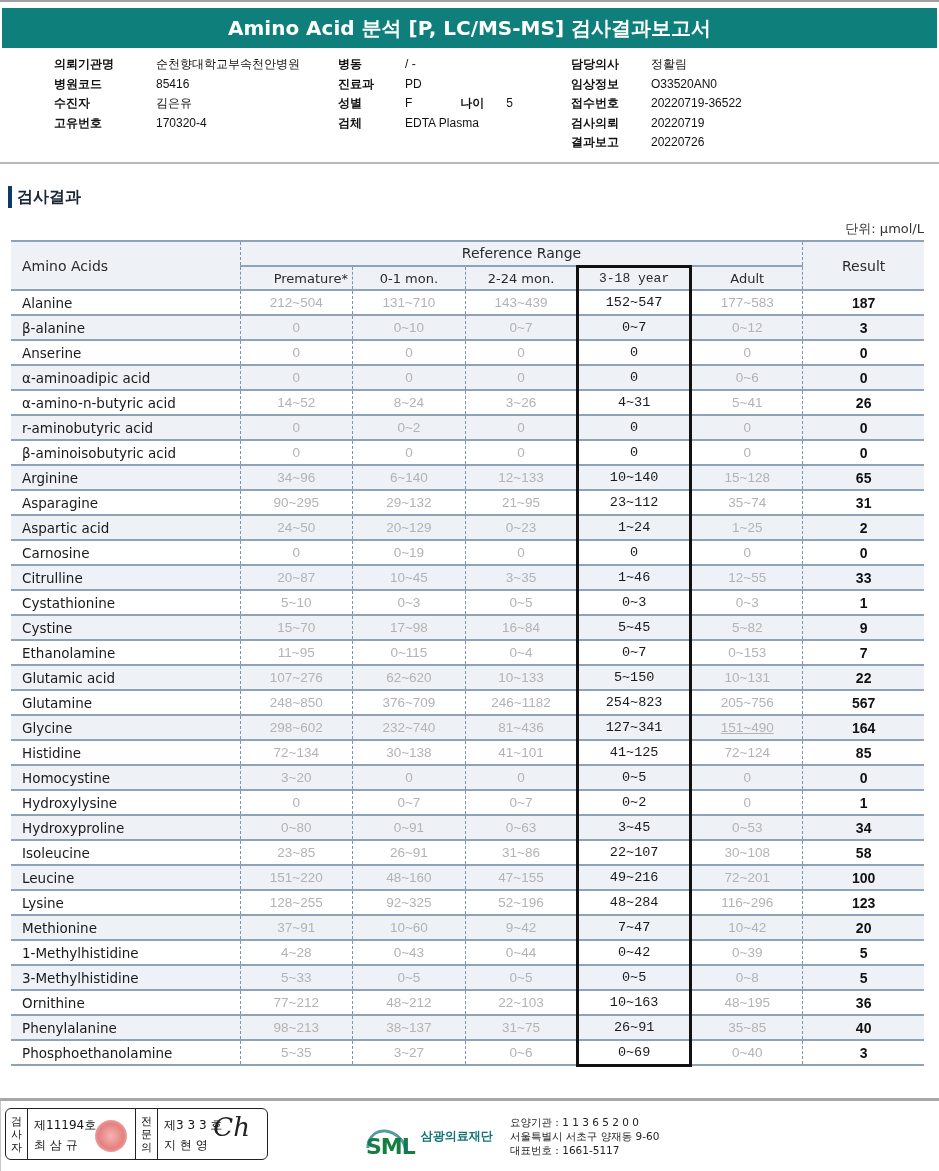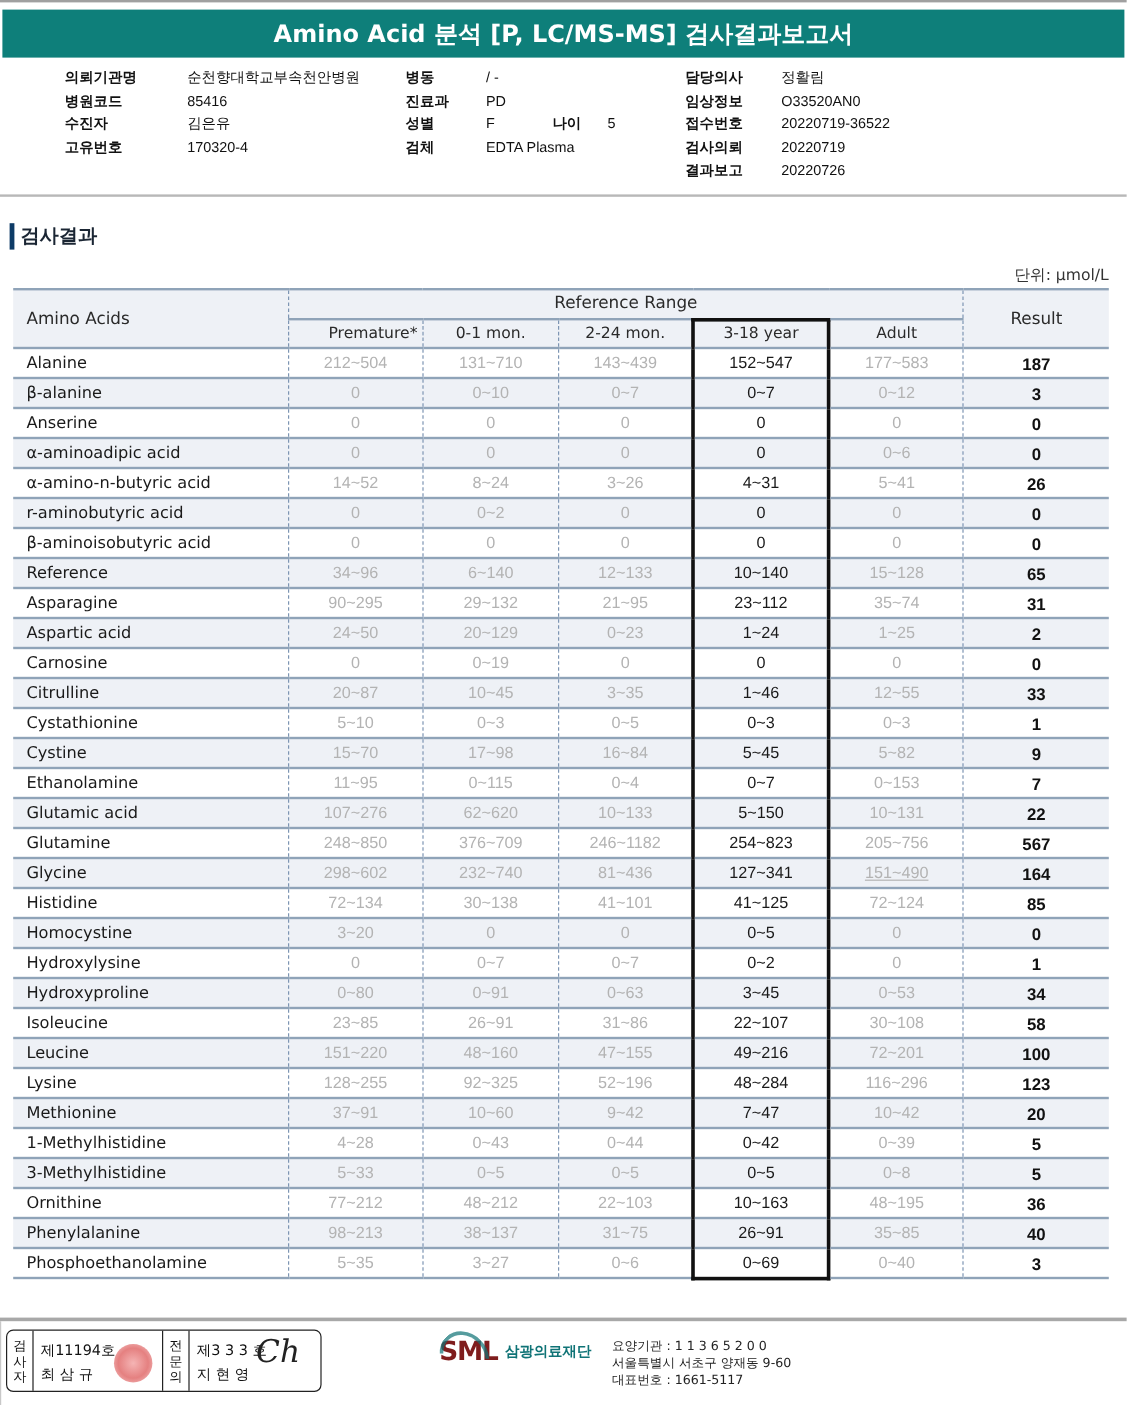--- a/index.html
+++ b/index.html
@@ -40,42 +40,42 @@
   table.results tbody tr td { border-top: 2px solid #8fa3b8; }
   table.results tbody tr:last-child td { border-bottom: 2px solid #8fa3b8; }
   table.results tbody tr:nth-child(even) td { background: #eef1f6; }
   table.results tbody tr:nth-child(odd) td { background: #ffffff; }
   .col-name { width: 229px; text-align: left; padding-left: 11px !important; color: #1a1a1a; font-size: 13.5px !important; }
   .col-ref { text-align: center; color: #b3b3b3; font-family: "Liberation Sans", sans-serif; font-size: 13.5px !important; }
   .col-hi { text-align: center; color: #1a1a1a; font-family: "Liberation Sans", sans-serif; font-size: 13.5px !important; }
   .col-res { text-align: center; font-weight: bold !important; color: #111; width: 121px; font-family: "Liberation Sans", sans-serif; font-size: 14px !important; }
   .dv { border-left: 1px dashed #7d95b3; }
   .hl-l { border-left: 3px solid #111 !important; }
-  .hl-r { border-right: 3px solid #111 !important; }
+  .hl-r { border-right: 3px solid #111 !important; font-family: Liberation Mono, monospace; }
   .hl-top { border-top: 3px solid #111 !important; }
   .hl-bot { border-bottom: 3px solid #111 !important; }
   th.hdr-name { text-align: left; padding-left: 11px !important; font-size: 14px !important; }
   th.hdr-res { font-size: 14px !important; }
   th.hdr-ref { font-size: 14px !important; }
 
   .footer-rule { position: absolute; left: 0; top: 1098px; width: 939px; height: 3px; background: #a8a8a8; }
   .footer-left-line { position: absolute; left: 0; top: 1101px; width: 1px; height: 70px; background: #c8c8c8; }
 
   .sign-box { position: absolute; left: 5px; top: 1108px; width: 263px; height: 52px; border: 1.5px solid #222;
     border-radius: 6px; display: flex; font-family: "DejaVu Sans", sans-serif; }
   .sign-box .vert { width: 22px; border-right: 1px solid #222; font-size: 11px; line-height: 13px;
     display: flex; flex-direction: column; align-items: center; justify-content: center; }
   .sign-box .cell { width: 108px; border-right: 1px solid #222; position: relative; padding: 6px 0 0 6px; font-size: 12px; line-height: 20px; }
   .sign-box .cell:last-child { border-right: none; }
   .stamp { position: absolute; right: 8px; top: 11px; width: 32px; height: 32px; border-radius: 50%;
     background: radial-gradient(circle, #f3a7a7 0%, #e06a6a 55%, #f5c5c5 100%); opacity: 0.85; }
   .signature { position: absolute; right: 16px; top: 8px; font-family: "DejaVu Serif", serif; font-style: italic; font-size: 26px; color: #222; }
 
   .logo { position: absolute; left: 366px; top: 1114px; display: flex; align-items: center; }
-  .logo .sml { font-family: "DejaVu Sans", sans-serif; font-weight: bold; color: #7f1d1d; font-size: 22px; letter-spacing: -1px; position: relative; }
+  .logo .sml { font-family: "DejaVu Sans", sans-serif; font-weight: bold; color: #15803d; font-size: 22px; letter-spacing: -1px; position: relative; margin-top: 20px; }
   .logo .arc { position: absolute; left: 2px; top: -6px; width: 38px; height: 44px; border: 3px solid #0f7376; border-radius: 50%;
     border-left-color: transparent; border-bottom-color: transparent; transform: rotate(-45deg); opacity: 0.7; }
   .logo .org { font-size: 12px; font-weight: bold; color: #0f7376; margin-left: 6px; }
   .footer-info { position: absolute; left: 510px; top: 1115px; font-size: 10.5px; line-height: 14px; color: #222; }
 </style>
 </head>
 <body>
 
 <div class="top-rule"></div>
 <div class="title-bar">Amino Acid 분석 [P, LC/MS-MS] 검사결과보고서</div>
@@ -224,21 +224,21 @@
       <tr>
         <td class="col-name">β-aminoisobutyric acid</td>
         <td class="col-ref dv">0</td>
         <td class="col-ref dv">0</td>
         <td class="col-ref dv">0</td>
         <td class="col-hi hl-l hl-r">0</td>
         <td class="col-ref" style="border-right: 1px dashed rgb(125, 149, 179);">0</td>
         <td class="col-res">0</td>
       </tr>
       <tr>
-        <td class="col-name">Reference</td>
+        <td class="col-name">Arginine</td>
         <td class="col-ref dv">34~96</td>
         <td class="col-ref dv">6~140</td>
         <td class="col-ref dv">12~133</td>
         <td class="col-hi hl-l hl-r">10~140</td>
         <td class="col-ref" style="border-right: 1px dashed rgb(125, 149, 179);">15~128</td>
         <td class="col-res">65</td>
       </tr>
       <tr>
         <td class="col-name">Asparagine</td>
         <td class="col-ref dv">90~295</td>

